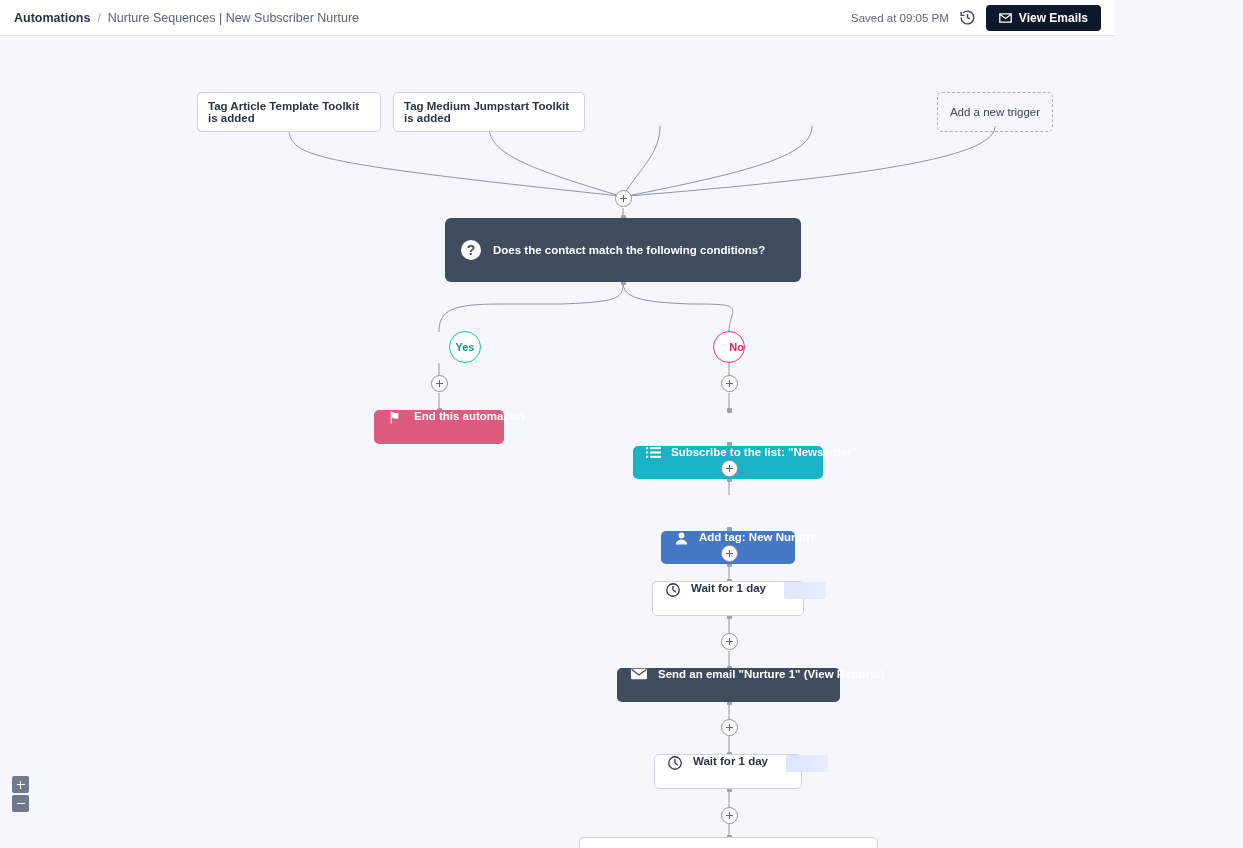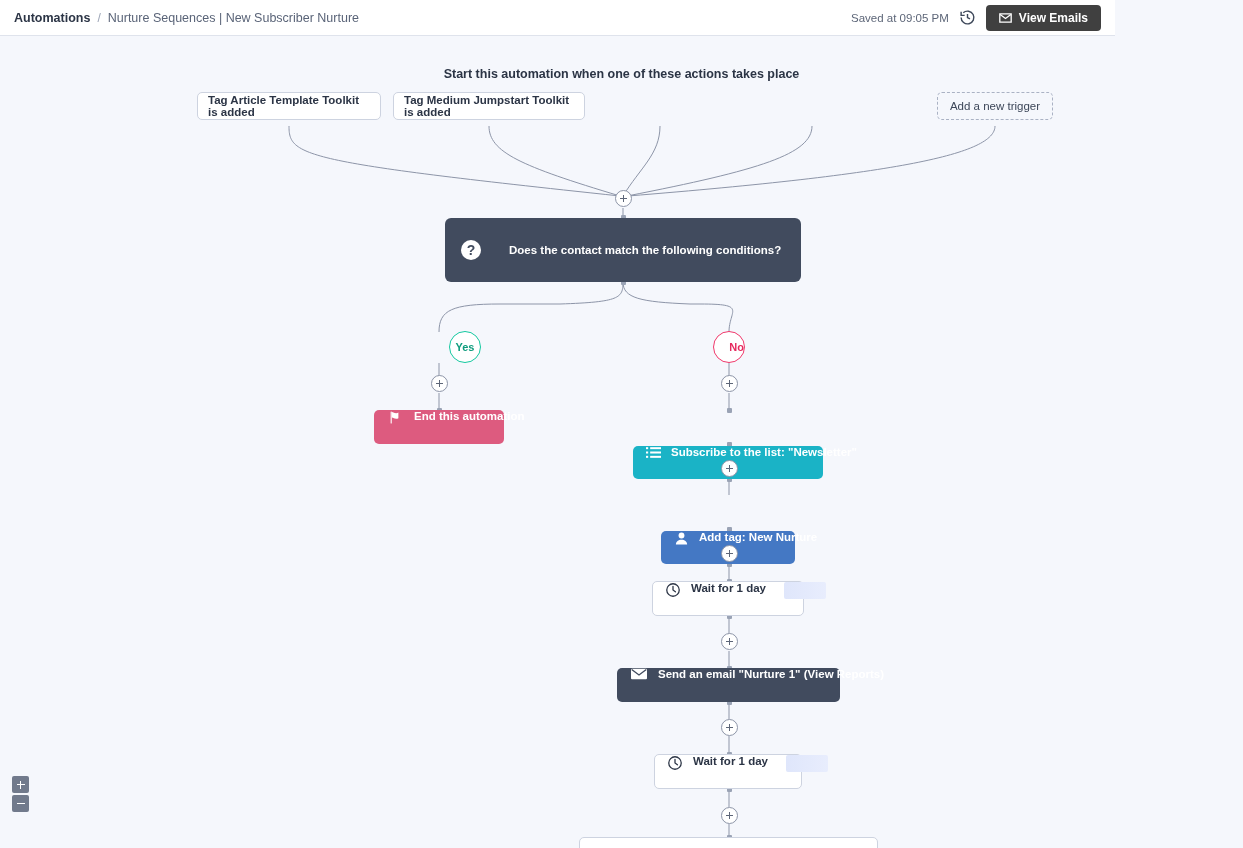--- a/index.html
+++ b/index.html
@@ -24,41 +24,41 @@
   .crumb-sep { color: #9aa3b5; margin: 0 7px; font-size: 12px; }
   .crumb-current { color: #5a6478; }
 
   .header-right {
     margin-left: auto; display: flex; align-items: center; gap: 10px;
   }
   .saved-text { font-size: 11.5px; color: #5d6678; }
   .history-icon { width: 17px; height: 17px; display: block; }
   .view-emails-btn {
     display: flex; align-items: center; gap: 7px;
-    background: #404040; color: #fff;
+    background: #0f172a; color: #fff;
     font-size: 12px; font-weight: bold;
     border: none; border-radius: 4px;
     height: 26px; padding: 0 13px;
     cursor: pointer;
   }
   .envelope-ico { width: 13px; height: 10px; display: block; }
 
   
   .canvas { position: absolute; top: 36px; left: 0; width: 1243px; height: 812px; }
   .flow { position: absolute; top: 0; left: 0; width: 1243px; height: 812px; }
   .edges { position: absolute; top: 0; left: 0; width: 1243px; height: 812px; }
 
   .start-label {
     position: absolute; top: 31px; left: 0; width: 1243px;
     text-align: center; font-size: 12.5px; font-weight: bold; color: #2b3445;
   }
 
   
   .trigger {
-    position: absolute; height: 28px;
+    position: absolute; height: 40px;
     background: #fff; border: 1px solid #cdd3e0; border-radius: 5px;
     display: flex; align-items: center; justify-content: center;
     font-size: 11.5px; font-weight: bold; color: #2b3445;
     padding: 0 10px; cursor: pointer;
   }
   .trigger.add-new {
     background: transparent; border: 1px dashed #aab2c4;
     font-weight: normal; color: #3d4759;
   }
 
@@ -107,21 +107,21 @@
     display: flex; align-items: center; padding: 0 16px; gap: 12px;
     cursor: pointer; z-index: 4;
   }
   .cond-q {
     width: 20px; height: 20px; border-radius: 50%; background: #fff;
     color: #414b5e; font-size: 14px; font-weight: bold;
     display: flex; align-items: center; justify-content: center;
     flex: 0 0 auto;
   }
   .cond-body { display: flex; flex-direction: column; gap: 5px; }
-  .cond-title { font-size: 11.5px; font-weight: bold; color: #fff; margin-left: 16px; }
+  .cond-title { font-size: 11.5px; font-weight: bold; color: #fff; }
   .cond-detail { font-size: 9.5px; color: #e2e6ef; line-height: 1.35; max-width: 310px; }
   .cond-detail .or { font-weight: bold; color: #fff; font-size: 10px; margin: 0 3px; }
 
   
   .skeleton {
     width: 42px; height: 17px; border-radius: 2px;
     background: linear-gradient(90deg, #dfe6fb, #e8edfd);
     margin-left: 8px; flex: 0 0 auto;
   }
 
@@ -209,21 +209,20 @@
       <path d="M729 666 L 729 683"></path>
       <path d="M729 700 L 729 717"></path>
 
       <path d="M729 753 L 729 771"></path>
       <path d="M729 788 L 729 800"></path>
     </g>
   </svg>
 
   <div class="flow">
 
-    <div class="start-label">Start this automation when one of these actions takes place</div>
 
     <div class="trigger" style="left:197px; top:56px; width:184px;">
       <span>Tag Article Template Toolkit is added</span>
     </div>
     <div class="trigger" style="left:393px; top:56px; width:192px;">
       <span>Tag Medium Jumpstart Toolkit is added</span>
     </div>
     <div class="trigger add-new" style="left:937px; top:56px; width:116px;">
       <span>Add a new trigger</span>
     </div>

